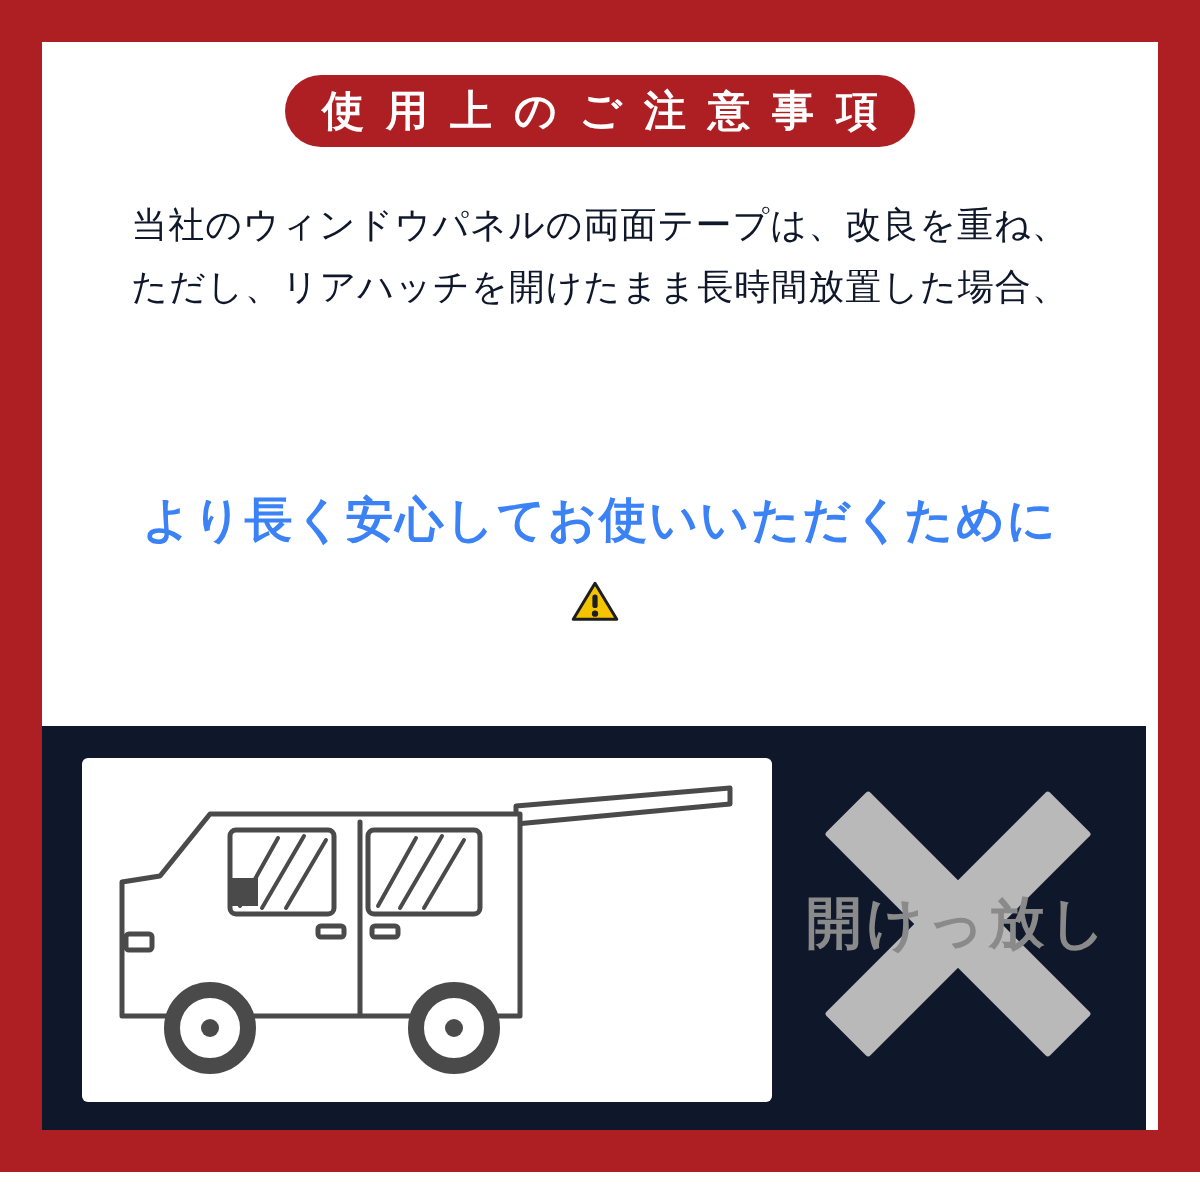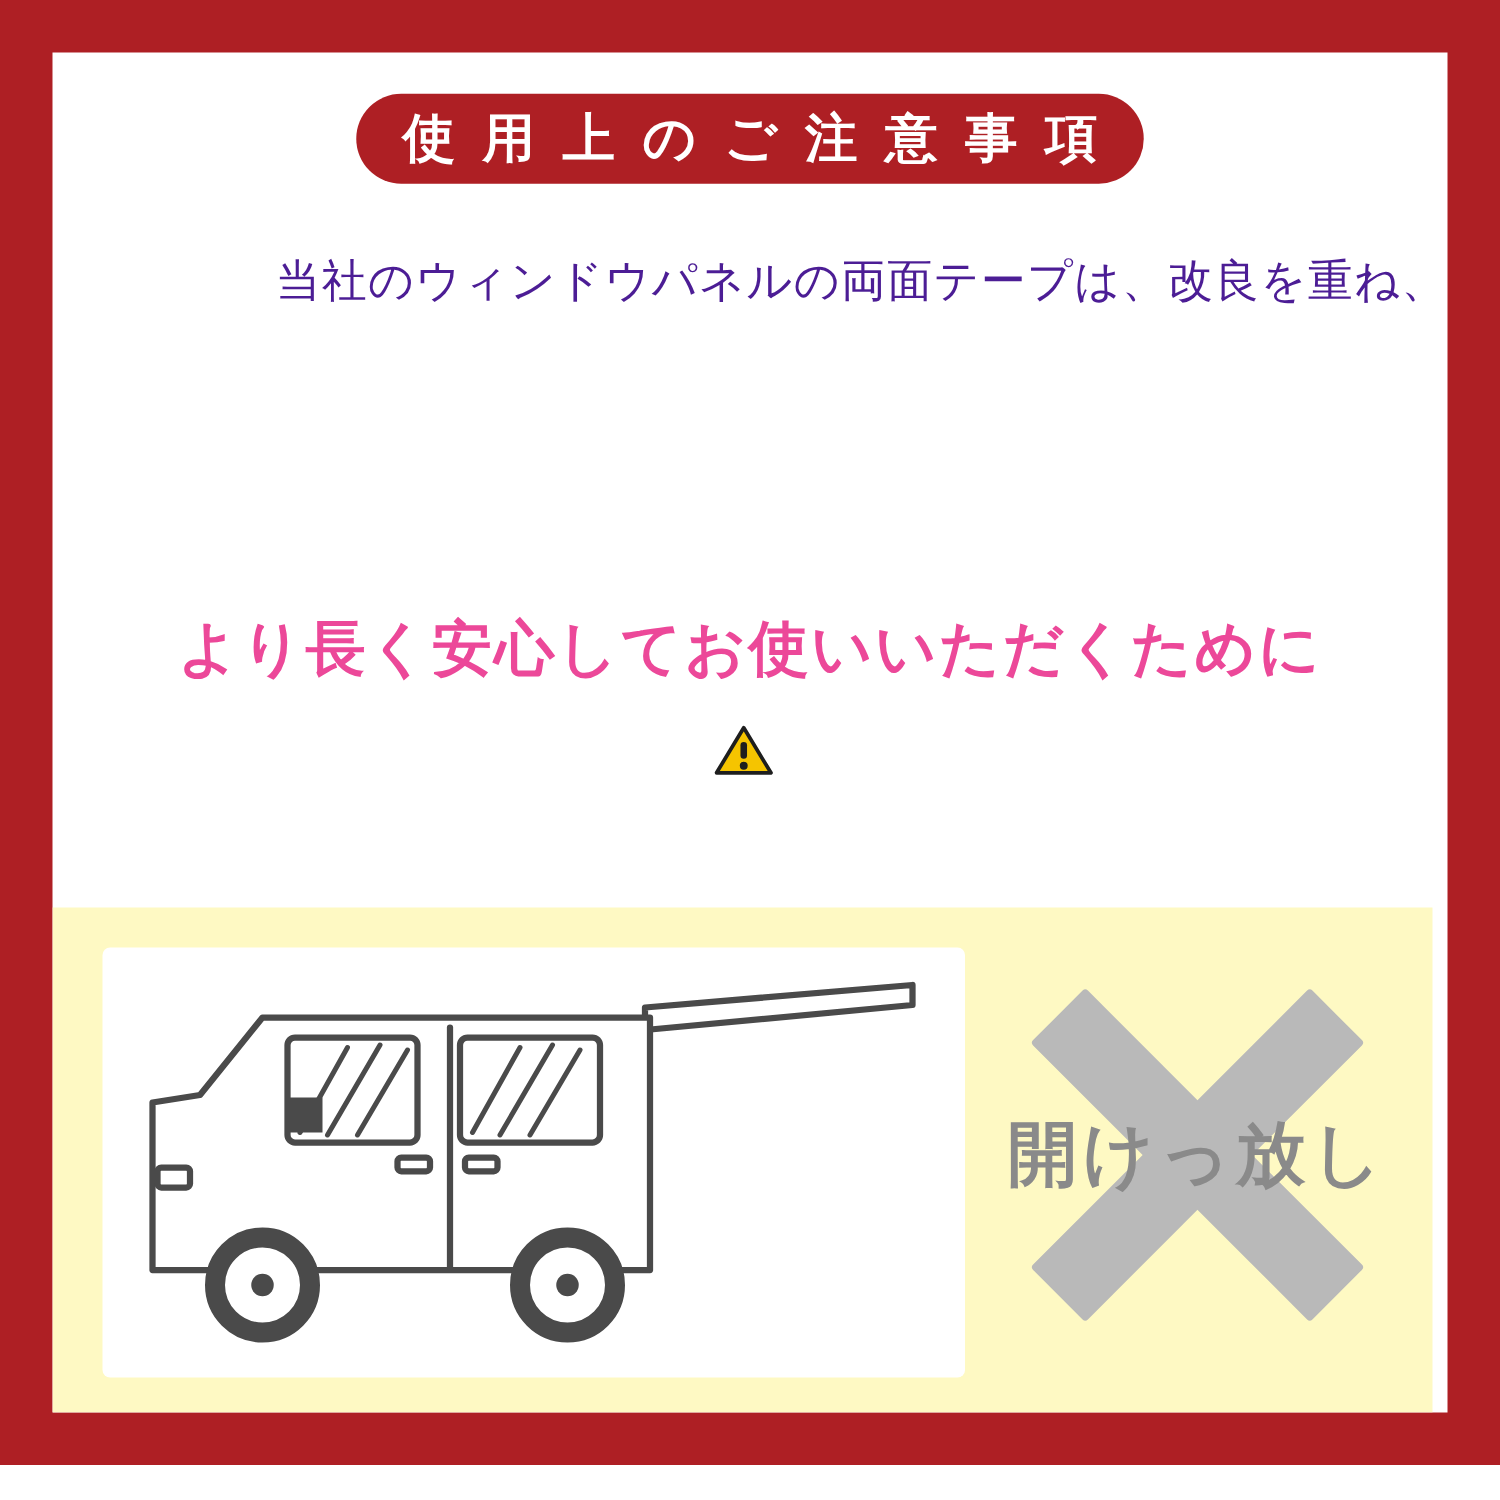--- a/index.html
+++ b/index.html
@@ -28,46 +28,46 @@
     background: #ae1f24;
     border-radius: 40px;
     display: flex; align-items: center; justify-content: center;
     color: #ffffff;
     font-size: 42px; font-weight: bold;
     letter-spacing: 22px; padding-left: 22px;
     white-space: nowrap;
   }
   .notice {
     position: absolute; top: 152px; left: 0; right: 0;
-    text-align: right;
-    color: #4c1d95;
+    text-align: center;
+    color: #0f172a;
     font-size: 36px; font-weight: 500;
     line-height: 62px;
     letter-spacing: 1px;
     white-space: nowrap;
   }
   .reco {
     position: absolute; top: 436px; left: 0; right: 0;
     text-align: center;
-    color: #ec4899;
+    color: #3b82f6;
     font-size: 48px; font-weight: bold;
     line-height: 84px;
     letter-spacing: 2px;
     white-space: nowrap;
   }
   .warn-icon {
     display: inline-block;
     vertical-align: -4px;
     margin-right: 10px;
     line-height: 0;
   }
   .panel {
     position: absolute; left: 0; right: 12px; bottom: 0;
     height: 404px;
-    background: #fef9c3;
+    background: #0f172a;
     margin-top: 14px;
   }
   .illus-box {
     position: absolute; left: 40px; top: 32px;
     width: 690px; height: 344px;
     background: #ffffff;
     border-radius: 6px;
     overflow: hidden;
   }
   .illus-box svg { display: block; width: 100%; height: 100%; }
@@ -99,20 +99,21 @@
 
 <div class="frame">
   <div class="inner">
 
     <div class="title-pill">
       <span>使用上のご注意事項</span>
     </div>
 
     <div class="notice">
       <div>当社のウィンドウパネルの両面テープは、改良を重ね、</div>
+      <div>ただし、リアハッチを開けたまま長時間放置した場合、</div>
     </div>
 
     <div class="reco">
       <div>より長く安心してお使いいただくために</div>
       <div>
         <span class="warn-icon">
           <svg viewBox="0 0 64 58" width="48" height="44" aria-hidden="true">
             <path d="M32 4 L61 52 L3 52 Z" fill="#F5C400" stroke="#1e1e1e" stroke-width="4" stroke-linejoin="round"></path>
             <rect x="28.5" y="19" width="7" height="18" rx="3.5" fill="#1e1e1e"></rect>
             <circle cx="32" cy="44.5" r="4.2" fill="#1e1e1e"></circle>

